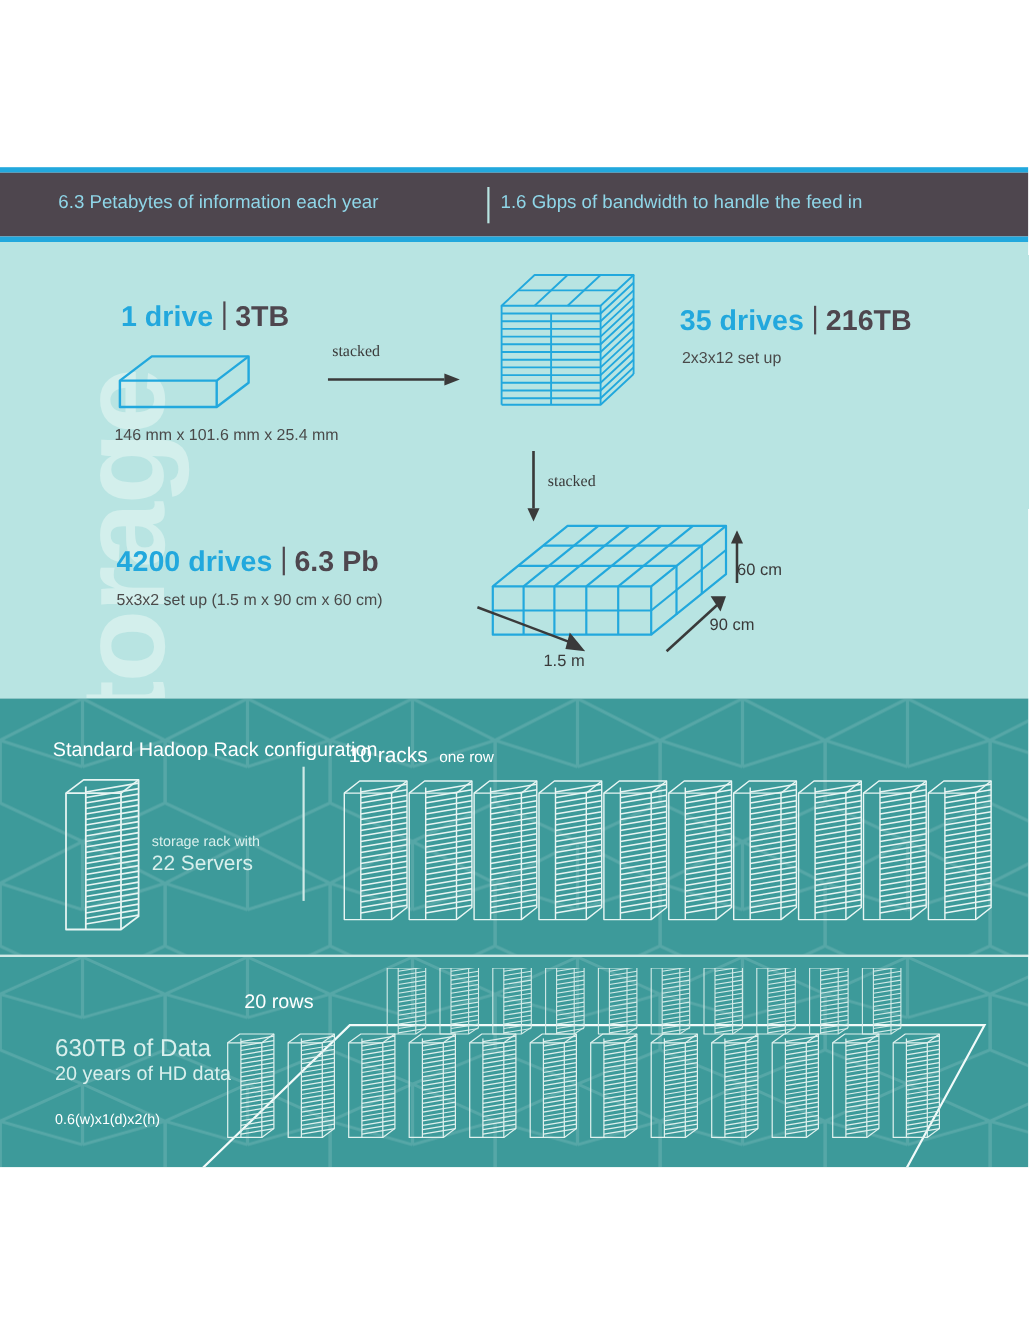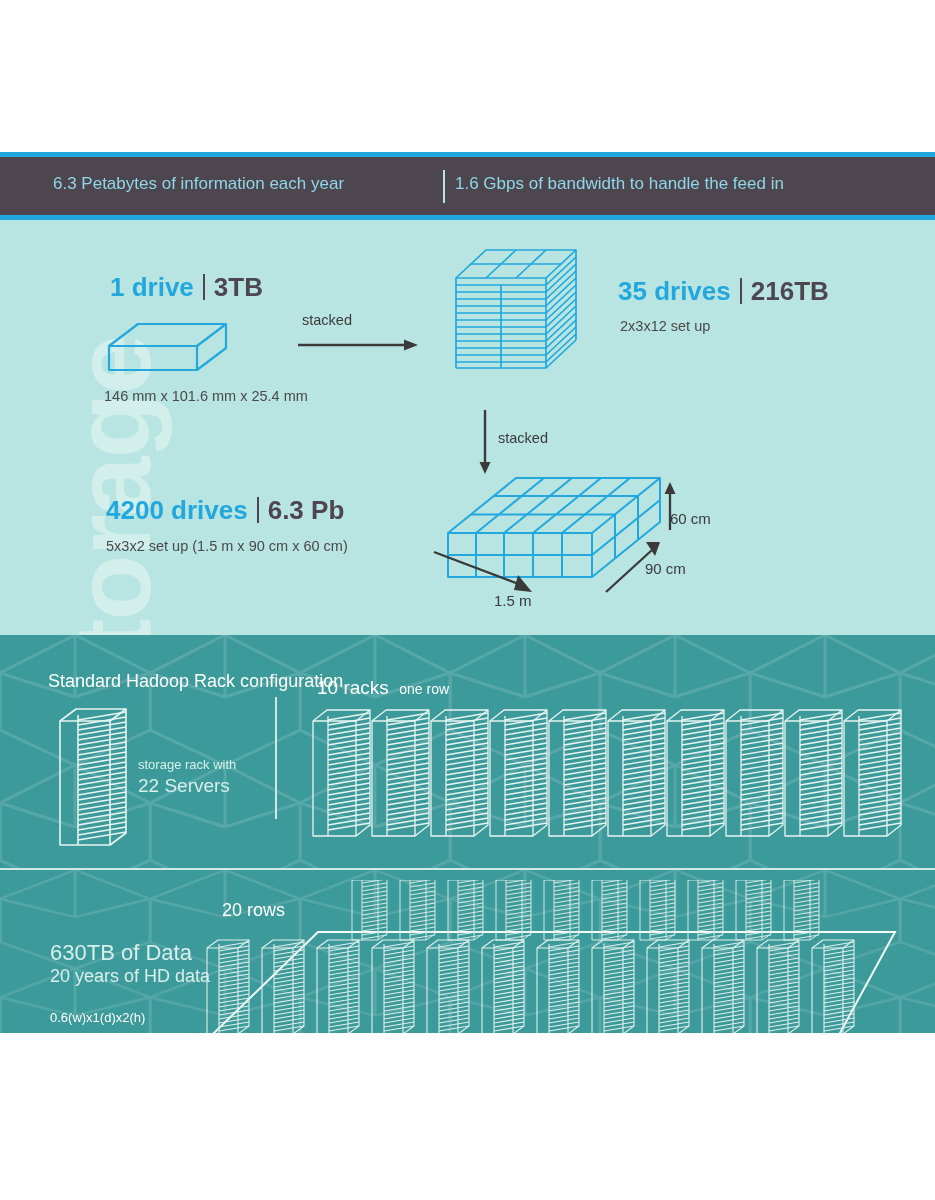--- a/index.html
+++ b/index.html
@@ -61,30 +61,30 @@
     white-space:nowrap;
     user-select:none;
   }
 
   .hl{position:absolute;white-space:nowrap;}
   .hl .big-blue{font-size:26px;font-weight:bold;color:#22a8dd;}
   .hl .vbar{display:inline-block;width:2px;height:26px;background:#4e464e;
             vertical-align:-4px;margin:0 9px;}
   .hl .big-dark{font-size:26px;font-weight:bold;color:#4e464e;}
   .sub{position:absolute;font-size:14.5px;color:#4a4a4a;white-space:nowrap;}
-  .arrow-label{position:absolute;font-size:14.5px;color:#3a3a3a;white-space:nowrap;}
+  .arrow-label{position:absolute;font-size:14.5px;color:#3a3a3a;white-space:nowrap;font-family:Liberation Serif, serif;}
   .dim-label{position:absolute;font-size:15px;color:#3a3a3a;white-space:nowrap;}
 
   
   .teal-a{
     position:absolute;left:0;top:635px;width:935px;height:233px;
     background:#3d9a9a;overflow:hidden;padding-left:24px;
   }
   .teal-b{
-    position:absolute;left:0;top:870px;width:935px;height:163px;
+    position:absolute;left:0;top:870px;width:935px;height:191px;
     background:#3d9a9a;overflow:hidden;
   }
   .teal-divider{
     position:absolute;left:0;top:868px;width:935px;height:2px;
     background:#cfe9e6;
   }
   .pattern{
     position:absolute;left:0;top:0;width:935px;height:100%;
     opacity:.13;
   }

